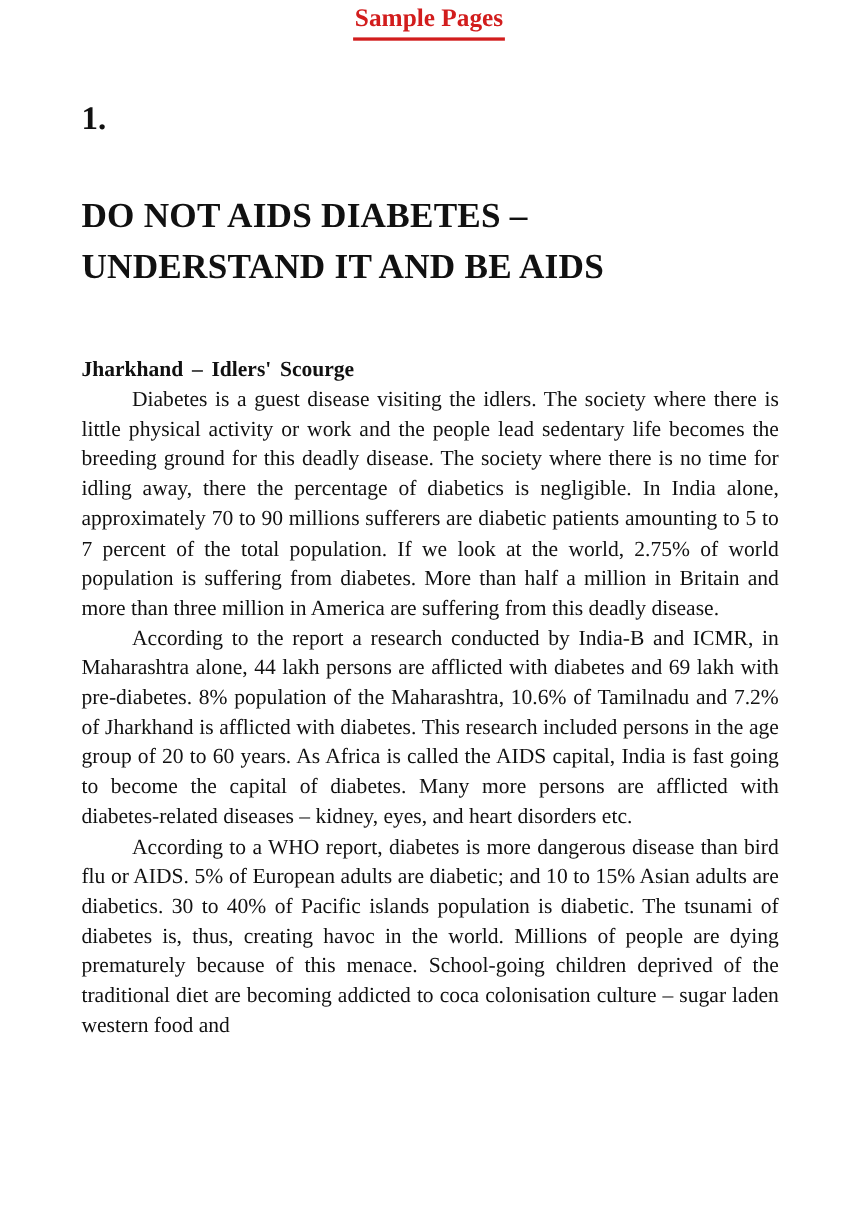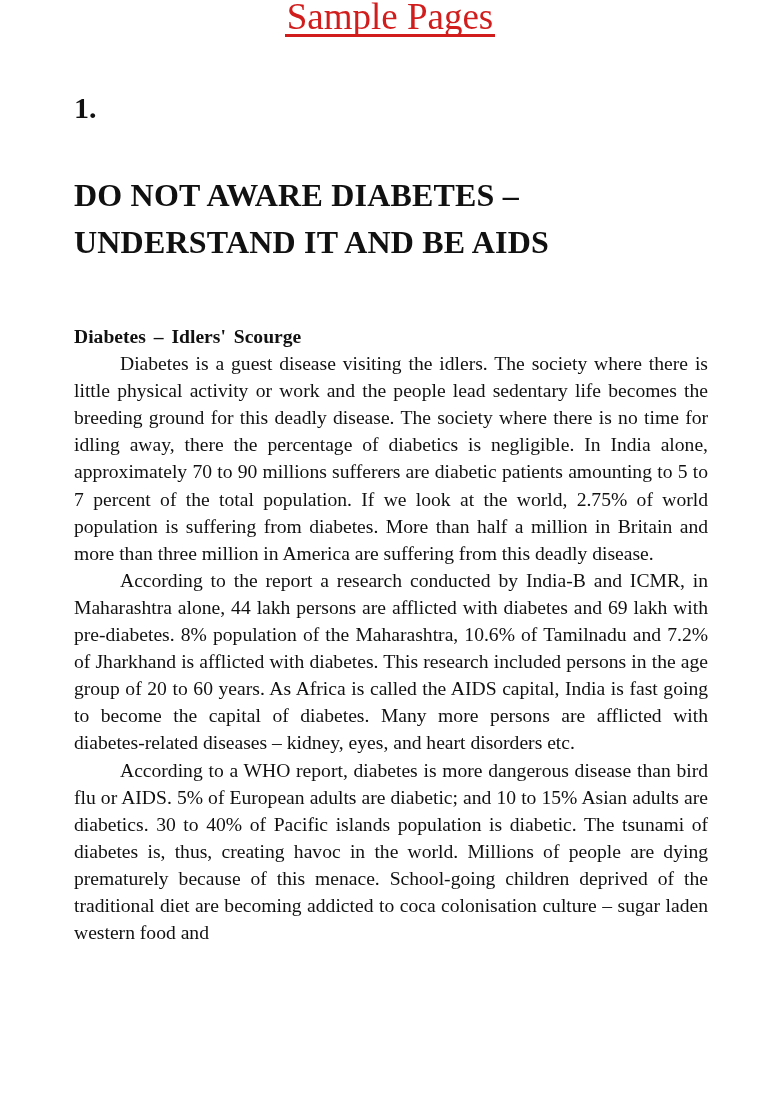--- a/index.html
+++ b/index.html
@@ -1,36 +1,36 @@
 <!DOCTYPE html>
 <html><head>
 <meta charset="utf-8">
 <style>
   html, body { margin: 0; padding: 0; background: #ffffff; }
   body { width: 780px; height: 1108px; overflow: hidden; position: relative; font-family: "Liberation Serif", serif; color: #111; }
   .banner { position: absolute; top: 0; left: 0; width: 100%; text-align: center; }
-  .banner span { display: inline-block; font-family: "Liberation Serif", serif; font-weight: normal; font-size: 37px; color: #d21d1d; line-height: 34px; border-bottom: 3px solid #d21d1d; padding: 0 2px 0; }
+  .banner span { display: inline-block; font-family: "Liberation Serif", serif; font-weight: bold; font-size: 23px; color: #d21d1d; line-height: 34px; border-bottom: 3px solid #d21d1d; padding: 0 2px 0; }
   .chapter-num { position: absolute; left: 74px; top: 88px; font-weight: bold; font-size: 30px; line-height: 40px; }
   .chapter-title { position: absolute; left: 74px; top: 172px; width: 640px; font-weight: bold; font-size: 32px; line-height: 47px; letter-spacing: 0.2px; }
   .content { position: absolute; left: 74px; top: 323px; width: 634px; font-size: 19.6px; line-height: 27.1px; }
   .section-heading { font-weight: bold; font-size: 19.6px; word-spacing: 3px; }
   .para { text-align: justify; text-indent: 46px; margin: 0; }
 </style>
 </head>
 <body>
 
 <div class="banner">
   <span>Sample Pages</span>
 </div>
 
 <div class="chapter-num">1.</div>
 
 <div class="chapter-title">
-  <div>DO NOT AWARE DIABETES –</div>
+  <div>DO NOT AIDS DIABETES –</div>
   <div>UNDERSTAND IT AND BE AIDS</div>
 </div>
 
 <div class="content">
-  <div class="section-heading">Diabetes – Idlers' Scourge</div>
+  <div class="section-heading">Jharkhand – Idlers' Scourge</div>
   <p class="para">Diabetes is a guest disease visiting the idlers. The society where there is little physical activity or work and the people lead sedentary life becomes the breeding ground for this deadly disease. The society where there is no time for idling away, there the percentage of diabetics is negligible. In India alone, approximately 70 to 90 millions sufferers are diabetic patients amounting to 5 to 7 percent of the total population. If we look at the world, 2.75% of world population is suffering from diabetes. More than half a million in Britain and more than three million in America are suffering from this deadly disease.</p>
   <p class="para">According to the report a research conducted by India-B and ICMR, in Maharashtra alone, 44 lakh persons are afflicted with diabetes and 69 lakh with pre-diabetes. 8% population of the Maharashtra, 10.6% of Tamilnadu and 7.2% of Jharkhand is afflicted with diabetes. This research included persons in the age group of 20 to 60 years. As Africa is called the AIDS capital, India is fast going to become the capital of diabetes. Many more persons are afflicted with diabetes-related diseases – kidney, eyes, and heart disorders etc.</p>
   <p class="para">According to a WHO report, diabetes is more dangerous disease than bird flu or AIDS. 5% of European adults are diabetic; and 10 to 15% Asian adults are diabetics. 30 to 40% of Pacific islands population is diabetic. The tsunami of diabetes is, thus, creating havoc in the world. Millions of people are dying prematurely because of this menace. School-going children deprived of the traditional diet are becoming addicted to coca colonisation culture – sugar laden western food and</p>
 </div>
 
 </body></html>

